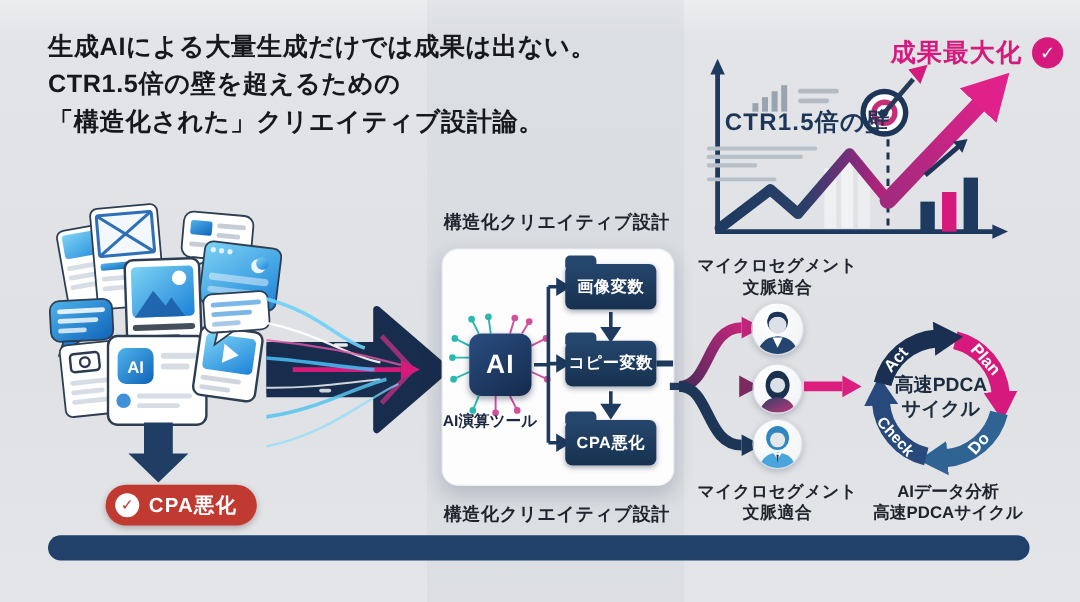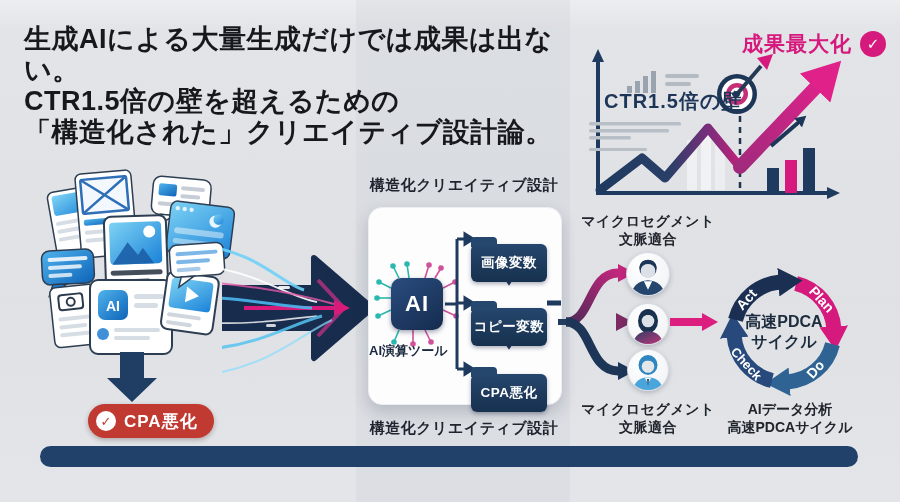--- a/index.html
+++ b/index.html
@@ -3,21 +3,21 @@
 <meta charset="utf-8">
 <style>
   html,body{margin:0;padding:0;}
   #stage{
     position:relative;width:900px;height:502px;overflow:hidden;
     background:linear-gradient(180deg,#ecedef 0%,#e2e4e7 6%,#dfe1e5 60%,#e3e5e8 100%);
     font-family:"Liberation Sans","DejaVu Sans",sans-serif;
   }
   .abs{position:absolute;}
   
-  .headline{left:24px;top:24px;width:560px;color:#17181d;font-size:27px;font-weight:800;line-height:31px;letter-spacing:.5px;}
+  .headline{left:40px;top:24px;width:560px;color:#17181d;font-size:21px;font-weight:800;line-height:31px;letter-spacing:.5px;}
   
   .goal{left:742px;top:30px;display:flex;align-items:center;gap:8px;}
   .goal-label{font-size:21px;font-weight:800;color:#d6197d;letter-spacing:1px;}
   .goal-check{width:26px;height:26px;border-radius:50%;background:#d6197d;color:#fff;
     display:flex;align-items:center;justify-content:center;font-size:15px;font-weight:800;}
   .wall-label{left:604px;top:88px;font-size:20px;font-weight:800;color:#1d3557;letter-spacing:1px;}
   
   .cpa{left:88px;top:404px;height:34px;padding:0 16px 0 8px;background:#c03a32;border-radius:18px;
     display:flex;align-items:center;gap:8px;box-shadow:0 2px 5px rgba(60,20,20,.3);}
   .cpa-check{width:20px;height:20px;border-radius:50%;background:#fff;color:#c03a32;
@@ -27,21 +27,21 @@
   .card{left:368px;top:207px;width:192px;height:196px;background:#fdfdfe;border-radius:14px;
     border:1px solid #eceef2;box-shadow:0 7px 16px rgba(35,45,70,.20);}
   .card-title{left:362px;top:176px;width:204px;text-align:center;font-size:15px;font-weight:800;color:#20242e;letter-spacing:.5px;}
   .card-title-b{left:362px;top:419px;width:204px;text-align:center;font-size:15px;font-weight:800;color:#20242e;letter-spacing:.5px;}
   .chip{left:22px;top:70px;width:52px;height:52px;border-radius:10px;
     background:linear-gradient(145deg,#2a4d80,#152b4d);display:flex;align-items:center;justify-content:center;
     color:#fff;font-size:22px;font-weight:800;letter-spacing:1px;box-shadow:0 2px 5px rgba(20,30,60,.4);}
   .tool-label{left:0;top:134px;width:98px;text-align:left;font-size:13px;font-weight:800;color:#1b2940;}
   .fbox{left:102px;width:76px;height:38px;background:linear-gradient(180deg,#25466d,#17314f);border-radius:6px;
     display:flex;align-items:center;justify-content:center;color:#fff;font-size:13.5px;font-weight:800;letter-spacing:.5px;
-    box-shadow:0 2px 4px rgba(20,30,60,.35);margin-top:24px;}
+    box-shadow:0 2px 4px rgba(20,30,60,.35);}
   .fbox::before{content:"";position:absolute;top:-7px;left:0;width:26px;height:10px;background:#25466d;border-radius:4px 4px 0 0;}
   
   .seg-label{width:170px;text-align:center;font-size:14px;font-weight:800;color:#20242c;line-height:18px;letter-spacing:.5px;}
   .avatar{border-radius:50%;background:radial-gradient(circle at 35% 30%,#ffffff,#eef1f4);
     border:1px solid #d7dce2;box-shadow:0 2px 5px rgba(40,50,70,.25);overflow:hidden;}
   
   .pdca-center{left:714px;top:312px;width:140px;text-align:center;font-size:16px;font-weight:800;color:#1c2b3d;line-height:20px;}
   .pdca-label{left:702px;top:400px;width:176px;text-align:center;font-size:14px;font-weight:800;color:#20242c;line-height:18px;}
   .bottom-bar{left:40px;top:446px;width:818px;height:21px;background:#21406a;border-radius:11px;}
   .bg-panel{left:356px;top:0;width:214px;height:502px;background:rgba(190,196,205,.18);}

